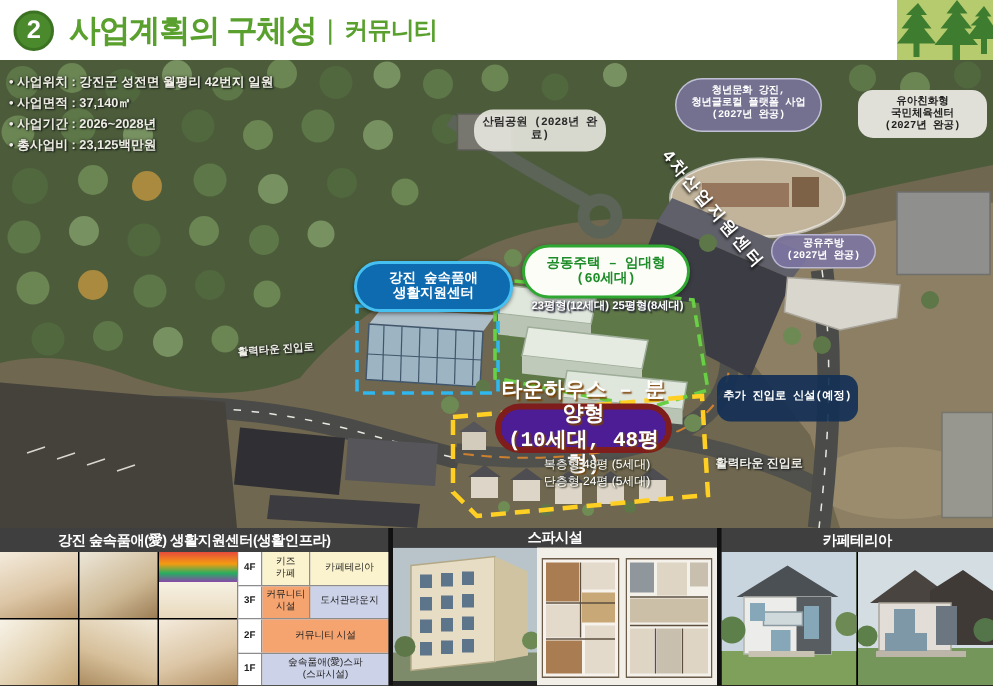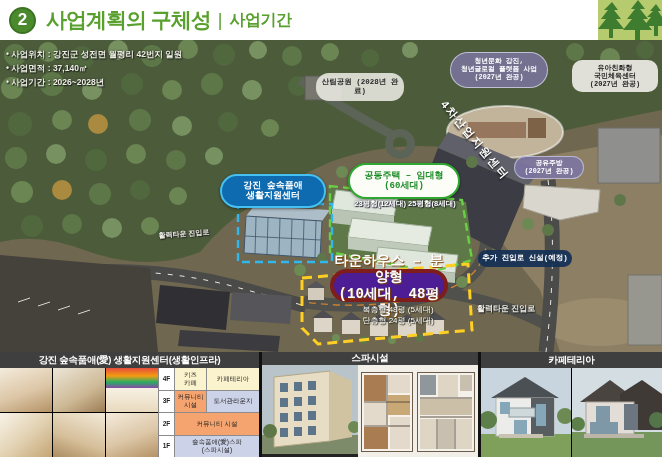--- a/index.html
+++ b/index.html
@@ -28,27 +28,27 @@
   #lbl-forest-park{left:316px;top:33px;width:88px;height:28px;background:rgba(236,234,226,.88);
       color:#2a2a2a;font-size:7.5px;font-weight:bold;border-radius:13px;}
   #lbl-youth-platform{left:450px;top:12px;width:98px;height:36px;background:rgba(124,117,164,.82);
       border:1px solid rgba(225,225,242,.7);color:#fff;font-size:6.8px;font-weight:bold;border-radius:18px;}
   #lbl-kids-sports{left:572px;top:20px;width:86px;height:32px;background:rgba(238,236,230,.92);
       color:#222;font-size:7px;font-weight:bold;border-radius:10px;}
   #lbl-industry4{left:448px;top:58px;width:132px;transform:rotate(50deg);transform-origin:left top;
       color:#fff;font-size:11px;font-weight:bold;letter-spacing:2px;text-shadow:1px 1px 2px #000;text-align:left;}
   #lbl-shared-kitchen{left:514px;top:116px;width:70px;height:23px;background:rgba(124,117,164,.85);
       border:1px solid rgba(225,225,242,.6);color:#fff;font-size:6.8px;font-weight:bold;border-radius:12px;}
-  #lbl-living-center{left:220px;top:134px;width:106px;height:34px;background:#0e6bb0;border:2px solid #45c0f0;
+  #lbl-living-center{left:236px;top:134px;width:106px;height:34px;background:#0e6bb0;border:2px solid #45c0f0;
       color:#fff;font-size:9px;font-weight:bold;border-radius:18px;box-shadow:0 1px 3px rgba(0,0,0,.5);}
   #lbl-apartment{left:348px;top:123px;width:112px;height:36px;background:#fdfdf8;border:2.5px solid #2fa832;
       color:#1d8c28;font-size:9px;font-weight:bold;border-radius:19px;box-shadow:0 1px 3px rgba(0,0,0,.4);}
   #lbl-apartment-units{left:342px;top:158px;width:126px;color:#fff;font-size:7.5px;font-weight:bold;
       text-shadow:0 0 2px #223,1px 1px 1px #223;line-height:11px;}
-  #lbl-access-road{left:478px;top:210px;width:94px;height:17px;background:rgba(20,48,86,.92);
+  #lbl-access-road{left:478px;top:210px;width:94px;height:31px;background:rgba(20,48,86,.92);
       color:#fff;font-size:7.5px;font-weight:bold;border-radius:9px;}
   #lbl-townhouse{left:330px;top:229px;width:118px;height:33px;background:#4c1d95;border:4px solid #7f1d1d;
       color:#fff;font-size:14px;font-weight:bold;border-radius:17px;text-shadow:1px 1px 1px #7a4004;}
   #lbl-townhouse-units{left:346px;top:264px;width:104px;color:#fff;font-size:8px;font-weight:normal;
       text-shadow:0 0 2px #332,1px 1px 1px #332;line-height:11px;}
   #lbl-road-left{left:146px;top:190px;width:76px;color:#efefe8;font-size:7px;font-weight:bold;
       text-shadow:0 0 2px #222,1px 1px 1px #222;transform:rotate(-4deg);}
   #lbl-road-right{left:477px;top:264px;width:86px;color:#efefe8;font-size:8px;font-weight:bold;
       text-shadow:0 0 2px #222,1px 1px 1px #222;text-align:left;}
 
@@ -90,21 +90,21 @@
 </style>
 </head>
 <body>
 
 <div id="slide">
 
   <div id="header">
     <div id="badge">2</div>
     <div id="title">사업계획의 구체성</div>
     <div id="divider">|</div>
-    <div id="subtitle">사업기간</div>
+    <div id="subtitle">커뮤니티</div>
     <div id="corner-logo">
       <svg width="64" height="40" viewBox="0 0 64 40">
         <g fill="#3e7c2f">
           <path d="M14 2 L20 10 H16 L23 19 H18 L26 29 H15 V38 H11 V29 H0 L8 19 H3 L10 10 H6 Z"></path>
           <path d="M40 0 L47 9 H42 L50 19 H45 L54 30 H42 V40 H37 V30 H25 L34 19 H29 L37 9 H33 Z"></path>
           <path d="M58 4 L63 11 H60 L64 17 V26 H60 V36 H56 V26 H46 L53 17 H49 L55 11 H52 Z"></path>
         </g>
       </svg>
     </div>
   </div>
@@ -257,20 +257,21 @@
     <svg id="zones" width="662" height="312" viewBox="0 0 662 312">
       <rect x="238" y="164" width="94" height="58" fill="none" stroke="#2fb7ee" stroke-width="2.4" stroke-dasharray="8,5"></rect>
       <polygon points="330,146 462,160 472,220 432,232 330,212" fill="none" stroke="#69cf45" stroke-width="2.4" stroke-dasharray="8,5"></polygon>
       <polygon points="302,238 468,224 472,290 318,304 302,288" fill="none" stroke="#ffd023" stroke-width="3" stroke-dasharray="10,6"></polygon>
     </svg>
 
     <div id="info-list" class="maplabel">
       <div>• 사업위치 : 강진군 성전면 월평리 42번지 일원</div>
       <div>• 사업면적 : 37,140㎡</div>
       <div>• 사업기간 : 2026~2028년</div>
+      <div>• 총사업비 : 23,125백만원</div>
     </div>
 
     <div id="lbl-forest-park" class="maplabel pill">산림공원
 (2028년 완료)</div>
     <div id="lbl-youth-platform" class="maplabel pill pre">청년문화 강진,
 청년글로컬 플랫폼 사업
 (2027년 완공)</div>
     <div id="lbl-kids-sports" class="maplabel pill pre">유아친화형
 국민체육센터
 (2027년 완공)</div>

